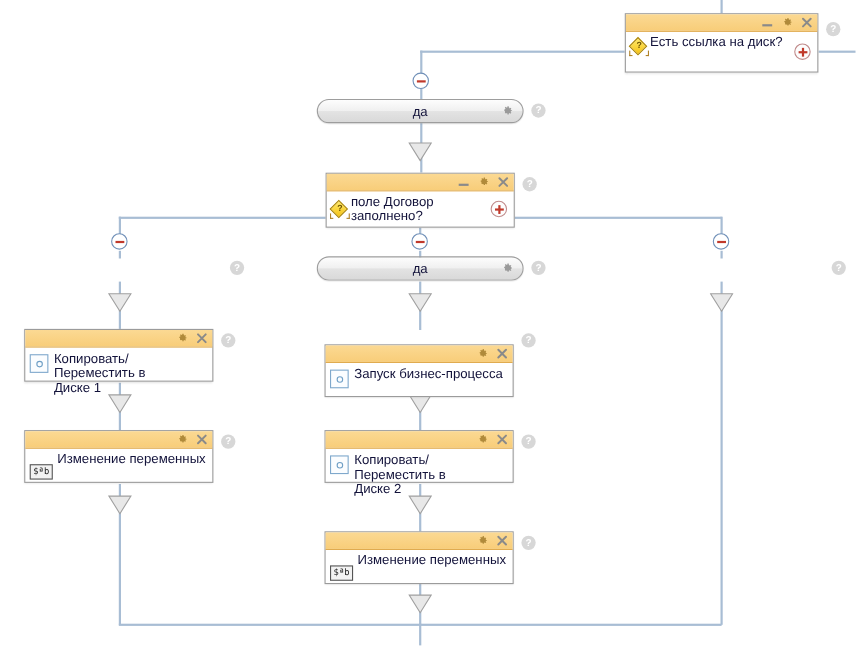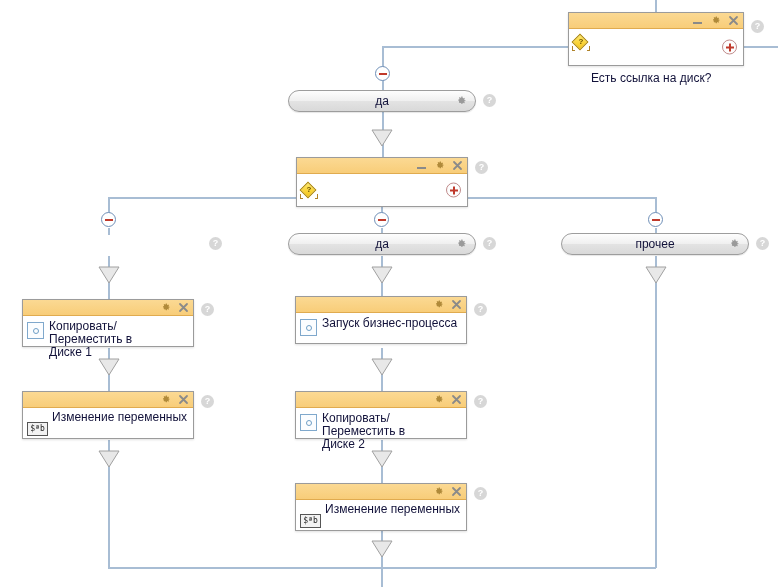--- a/index.html
+++ b/index.html
@@ -87,21 +87,21 @@
     box-sizing: border-box;
   }
   .node-body.cond { padding: 2px 4px 3px 3px; }
   .node-title {
     font-size: 12px;
     line-height: 13px;
     color: #12123a;
     padding-top: 1px;
     white-space: pre-line;
   }
-  .node-title.cond-title { margin-left: 1px; margin-top: 40px; }
+  .node-title.cond-title { margin-left: 1px; }
 
   
   .icon-cond {
     position: relative;
     width: 18px; height: 19px;
     flex: 0 0 18px;
     margin-top: 2px;
   }
   .diamond {
     position: absolute;
@@ -384,47 +384,40 @@
           </svg>
       </span>
     </div>
     <div class="node-body cond" style="height:32px;">
       <span class="icon-cond" style="margin-top:5px;">
         <span class="cond-ear l"></span>
         <span class="cond-ear r"></span>
         <span class="diamond"></span>
         <span class="diamond-q">?</span>
       </span>
+      <span class="node-title cond-title">поле Договор
+заполнено?</span>
       <span class="plus-circle"></span>
     </div>
   </div>
   <div class="help" style="left:475px; top:161px;">?</div>
 
   <div class="help" style="left:209px; top:237px;">?</div>
 
   <div class="pill" style="left:288px; top:233px; width:188px;">
     <span class="pill-text">да</span>
     <span class="pill-gear">
       <svg width="12" height="12" viewBox="0 0 16 16">
           <path fill="#9a9a9a" d="M8 5.2A2.8 2.8 0 1 0 8 10.8 2.8 2.8 0 0 0 8 5.2zm0 4.2a1.4 1.4 0 1 1 0-2.8 1.4 1.4 0 0 1 0 2.8z"></path>
           <path fill="#9a9a9a" d="M14 7h-1.2a4.9 4.9 0 0 0-.5-1.2l.9-.9-1.1-1.1-.9.9A4.9 4.9 0 0 0 10 3.2V2H8.4v1.2a4.9 4.9 0 0 0-1.2.5l-.9-.9-1.1 1.1.9.9A4.9 4.9 0 0 0 5.6 6H4.4v1.6h1.2c.1.4.3.8.5 1.2l-.9.9 1.1 1.1.9-.9c.4.2.8.4 1.2.5V12H10v-1.2c.4-.1.8-.3 1.2-.5l.9.9 1.1-1.1-.9-.9c.2-.4.4-.8.5-1.2H14z"></path>
         </svg>
     </span>
   </div>
   <div class="help" style="left:483px; top:237px;">?</div>
 
-  <div class="pill" style="left:561px; top:233px; width:188px;">
-    <span class="pill-text">прочее</span>
-    <span class="pill-gear">
-      <svg width="12" height="12" viewBox="0 0 16 16">
-          <path fill="#9a9a9a" d="M8 5.2A2.8 2.8 0 1 0 8 10.8 2.8 2.8 0 0 0 8 5.2zm0 4.2a1.4 1.4 0 1 1 0-2.8 1.4 1.4 0 0 1 0 2.8z"></path>
-          <path fill="#9a9a9a" d="M14 7h-1.2a4.9 4.9 0 0 0-.5-1.2l.9-.9-1.1-1.1-.9.9A4.9 4.9 0 0 0 10 3.2V2H8.4v1.2a4.9 4.9 0 0 0-1.2.5l-.9-.9-1.1 1.1.9.9A4.9 4.9 0 0 0 5.6 6H4.4v1.6h1.2c.1.4.3.8.5 1.2l-.9.9 1.1 1.1.9-.9c.4.2.8.4 1.2.5V12H10v-1.2c.4-.1.8-.3 1.2-.5l.9.9 1.1-1.1-.9-.9c.2-.4.4-.8.5-1.2H14z"></path>
-        </svg>
-    </span>
-  </div>
   <div class="help" style="left:756px; top:237px;">?</div>
 
   <div class="node" style="left:22px; top:299px; width:172px; height:48px;">
     <div class="node-header">
       <span class="hdr-btn">
         <svg width="11" height="11" viewBox="0 0 16 16">
             <path fill="#b08a3a" d="M8 5.2A2.8 2.8 0 1 0 8 10.8 2.8 2.8 0 0 0 8 5.2zm0 4.2a1.4 1.4 0 1 1 0-2.8 1.4 1.4 0 0 1 0 2.8z"></path>
             <path fill="#b08a3a" d="M14 7h-1.2a4.9 4.9 0 0 0-.5-1.2l.9-.9-1.1-1.1-.9.9A4.9 4.9 0 0 0 10 3.2V2H8.4v1.2a4.9 4.9 0 0 0-1.2.5l-.9-.9-1.1 1.1.9.9A4.9 4.9 0 0 0 5.6 6H4.4v1.6h1.2c.1.4.3.8.5 1.2l-.9.9 1.1 1.1.9-.9c.4.2.8.4 1.2.5V12H10v-1.2c.4-.1.8-.3 1.2-.5l.9.9 1.1-1.1-.9-.9c.2-.4.4-.8.5-1.2H14z"></path>
           </svg>
       </span>
@@ -458,21 +451,21 @@
           </svg>
       </span>
     </div>
     <div class="node-body" style="height:30px; align-items:flex-end; padding-bottom:2px;">
       <span class="icon-var" style="margin-top:0;">$ªb</span>
       <span class="node-title" style="padding-bottom:12px;">Изменение переменных</span>
     </div>
   </div>
   <div class="help" style="left:201px; top:395px;">?</div>
 
-  <div class="node" style="left:295px; top:296px; width:172px; height:48px;">
+  <div class="node" style="left:295px; top:313px; width:172px; height:48px;">
     <div class="node-header">
       <span class="hdr-btn">
         <svg width="11" height="11" viewBox="0 0 16 16">
             <path fill="#b08a3a" d="M8 5.2A2.8 2.8 0 1 0 8 10.8 2.8 2.8 0 0 0 8 5.2zm0 4.2a1.4 1.4 0 1 1 0-2.8 1.4 1.4 0 0 1 0 2.8z"></path>
             <path fill="#b08a3a" d="M14 7h-1.2a4.9 4.9 0 0 0-.5-1.2l.9-.9-1.1-1.1-.9.9A4.9 4.9 0 0 0 10 3.2V2H8.4v1.2a4.9 4.9 0 0 0-1.2.5l-.9-.9-1.1 1.1.9.9A4.9 4.9 0 0 0 5.6 6H4.4v1.6h1.2c.1.4.3.8.5 1.2l-.9.9 1.1 1.1.9-.9c.4.2.8.4 1.2.5V12H10v-1.2c.4-.1.8-.3 1.2-.5l.9.9 1.1-1.1-.9-.9c.2-.4.4-.8.5-1.2H14z"></path>
           </svg>
       </span>
       <span class="hdr-btn">
         <svg width="11" height="11" viewBox="0 0 11 11">
             <path d="M2 2 L9 9 M9 2 L2 9" stroke="#8a8a8a" stroke-width="1.8" stroke-linecap="round"></path>

